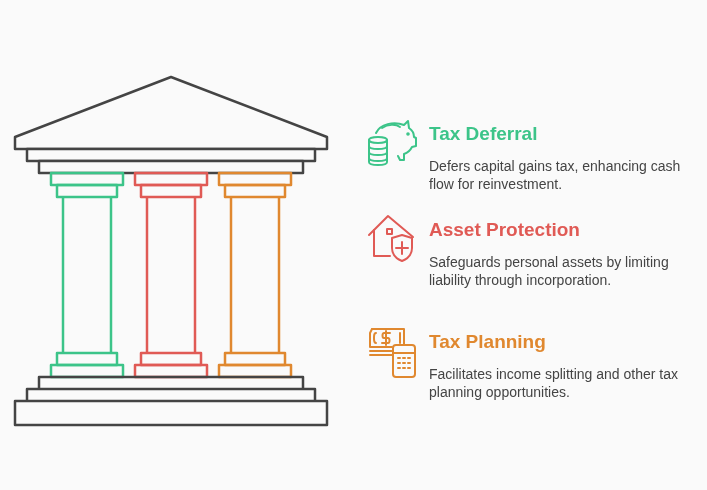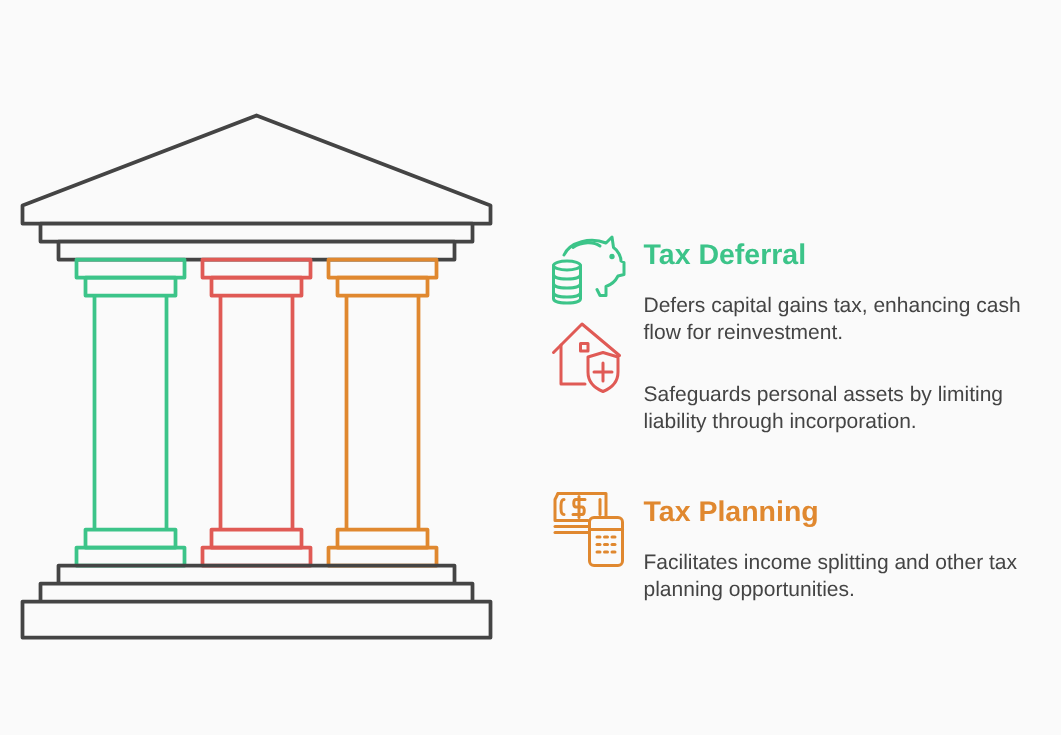--- a/index.html
+++ b/index.html
@@ -48,21 +48,21 @@
     <rect x="219" y="365" width="72" height="12"></rect>
   </g>
 
   <g stroke="#444">
     <path d="M39 389 L39 377 L303 377 L303 389"></path>
     <path d="M27 401 L27 389 L315 389 L315 401"></path>
     <rect x="15" y="401" width="312" height="24"></rect>
   </g>
 </svg>
 
-<div class="item" style="top:115px;height:80px;margin-top:37px;">
+<div class="item" style="top:115px;height:80px;">
   <svg class="icon" viewBox="0 0 60 60" fill="none" stroke="#3cc489" stroke-width="2" stroke-linecap="round" stroke-linejoin="round">
     <path d="M14 18 C18 9 32 6 42 10 L46 6 L47 13 C50 15 52 19 52 22 L54 23 L54 31 L50 32 C48 36 45 38 42 39 L42 45 L38 45 L36 41"></path>
     <path d="M20 13 C26 9 34 9 38 12"></path>
     <circle cx="46" cy="19" r="0.8" fill="#3cc489"></circle>
     <ellipse cx="16" cy="25" rx="9" ry="3"></ellipse>
     <path d="M7 25 L7 47 C7 49 11 50 16 50 C21 50 25 49 25 47 L25 25"></path>
     <path d="M7 31 C7 33 11 34 16 34 C21 34 25 33 25 31"></path>
     <path d="M7 37 C7 39 11 40 16 40 C21 40 25 39 25 37"></path>
     <path d="M7 43 C7 45 11 46 16 46 C21 46 25 45 25 43"></path>
   </svg>
@@ -72,20 +72,21 @@
 
 <div class="item" style="top:211px;height:80px;">
   <svg class="icon" viewBox="0 0 60 60" fill="none" stroke="#e05a55" stroke-width="2" stroke-linecap="round" stroke-linejoin="round">
     <path d="M7 24 L26 5 L51 26"></path>
     <path d="M12 19 L12 45 L28 45"></path>
     <rect x="25" y="18" width="5" height="5"></rect>
     <path d="M30 27 L40 24 L50 27 L50 37 C50 44 45 48 40 50 C35 48 30 44 30 37 Z"></path>
     <line x1="40" y1="31" x2="40" y2="43"></line>
     <line x1="34" y1="37" x2="46" y2="37"></line>
   </svg>
+  <div class="title" style="color:#e05a55;">Asset Protection</div>
   <div class="desc">Safeguards personal assets by limiting liability through incorporation.</div>
 </div>
 
 <div class="item" style="top:307px;height:80px;margin-top:16px;">
   <svg class="icon" viewBox="0 0 60 60" fill="none" stroke="#e0882f" stroke-width="2" stroke-linecap="round" stroke-linejoin="round">
     <path d="M10 6 L42 6 L42 22"></path>
     <path d="M10 6 L8 10 L8 24 L30 24"></path>
     <path d="M14 10 C12 10 12 12 12 14 L12 16 C12 18 12 20 14 20"></path>
     <path d="M38 10 L38 20"></path>
     <path d="M28 10 L22 10 C20 10 20 15 22 15 L26 15 C28 15 28 20 26 20 L20 20"></path>

